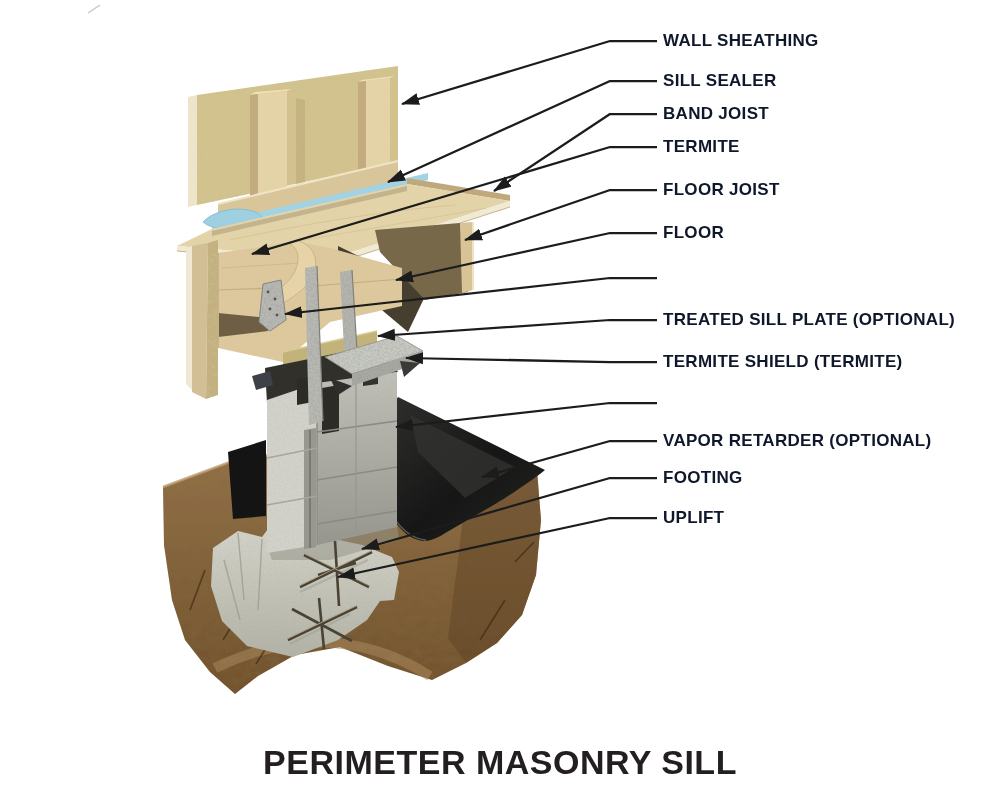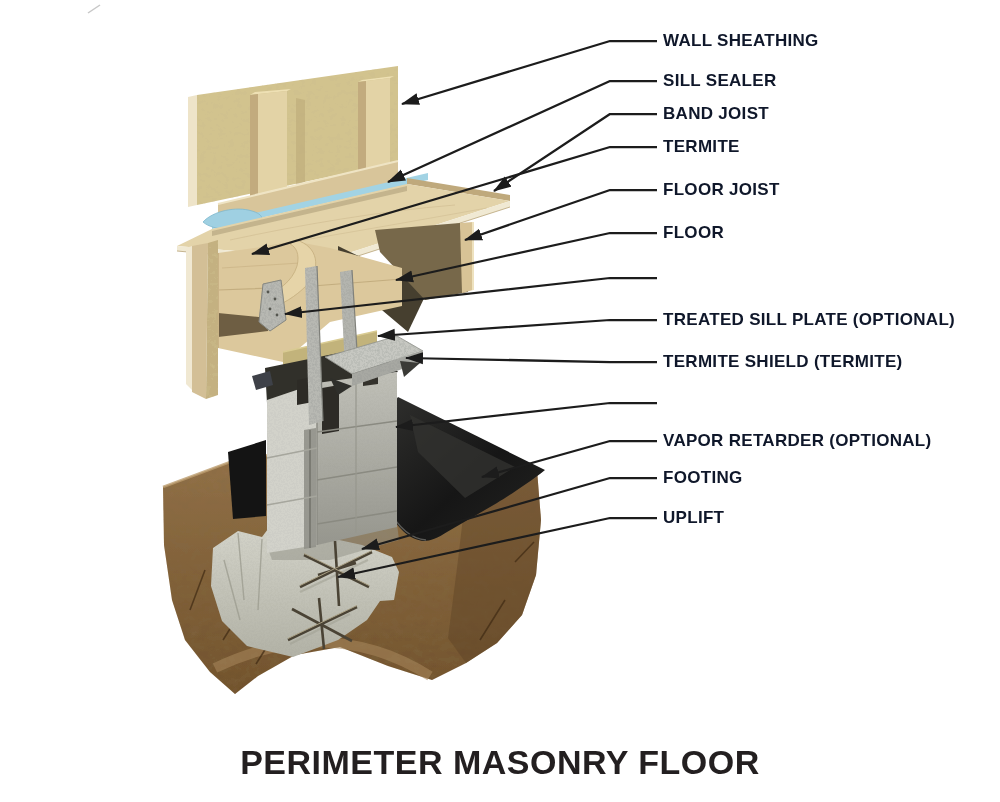--- a/index.html
+++ b/index.html
@@ -246,15 +246,15 @@
 <div class="lbl" style="top:103px">BAND JOIST</div>
 <div class="lbl" style="top:136px">TERMITE</div>
 <div class="lbl" style="top:179px">FLOOR JOIST</div>
 <div class="lbl" style="top:222px">FLOOR</div>
 <div class="lbl" style="top:309px">TREATED SILL PLATE (OPTIONAL)</div>
 <div class="lbl" style="top:351px">TERMITE SHIELD (TERMITE)</div>
 <div class="lbl" style="top:430px">VAPOR RETARDER (OPTIONAL)</div>
 <div class="lbl" style="top:467px">FOOTING</div>
 <div class="lbl" style="top:507px">UPLIFT</div>
 
-<div id="title">PERIMETER MASONRY FLOOR</div>
+<div id="title">PERIMETER MASONRY SILL</div>
 
 </div>
 
 </body></html>

